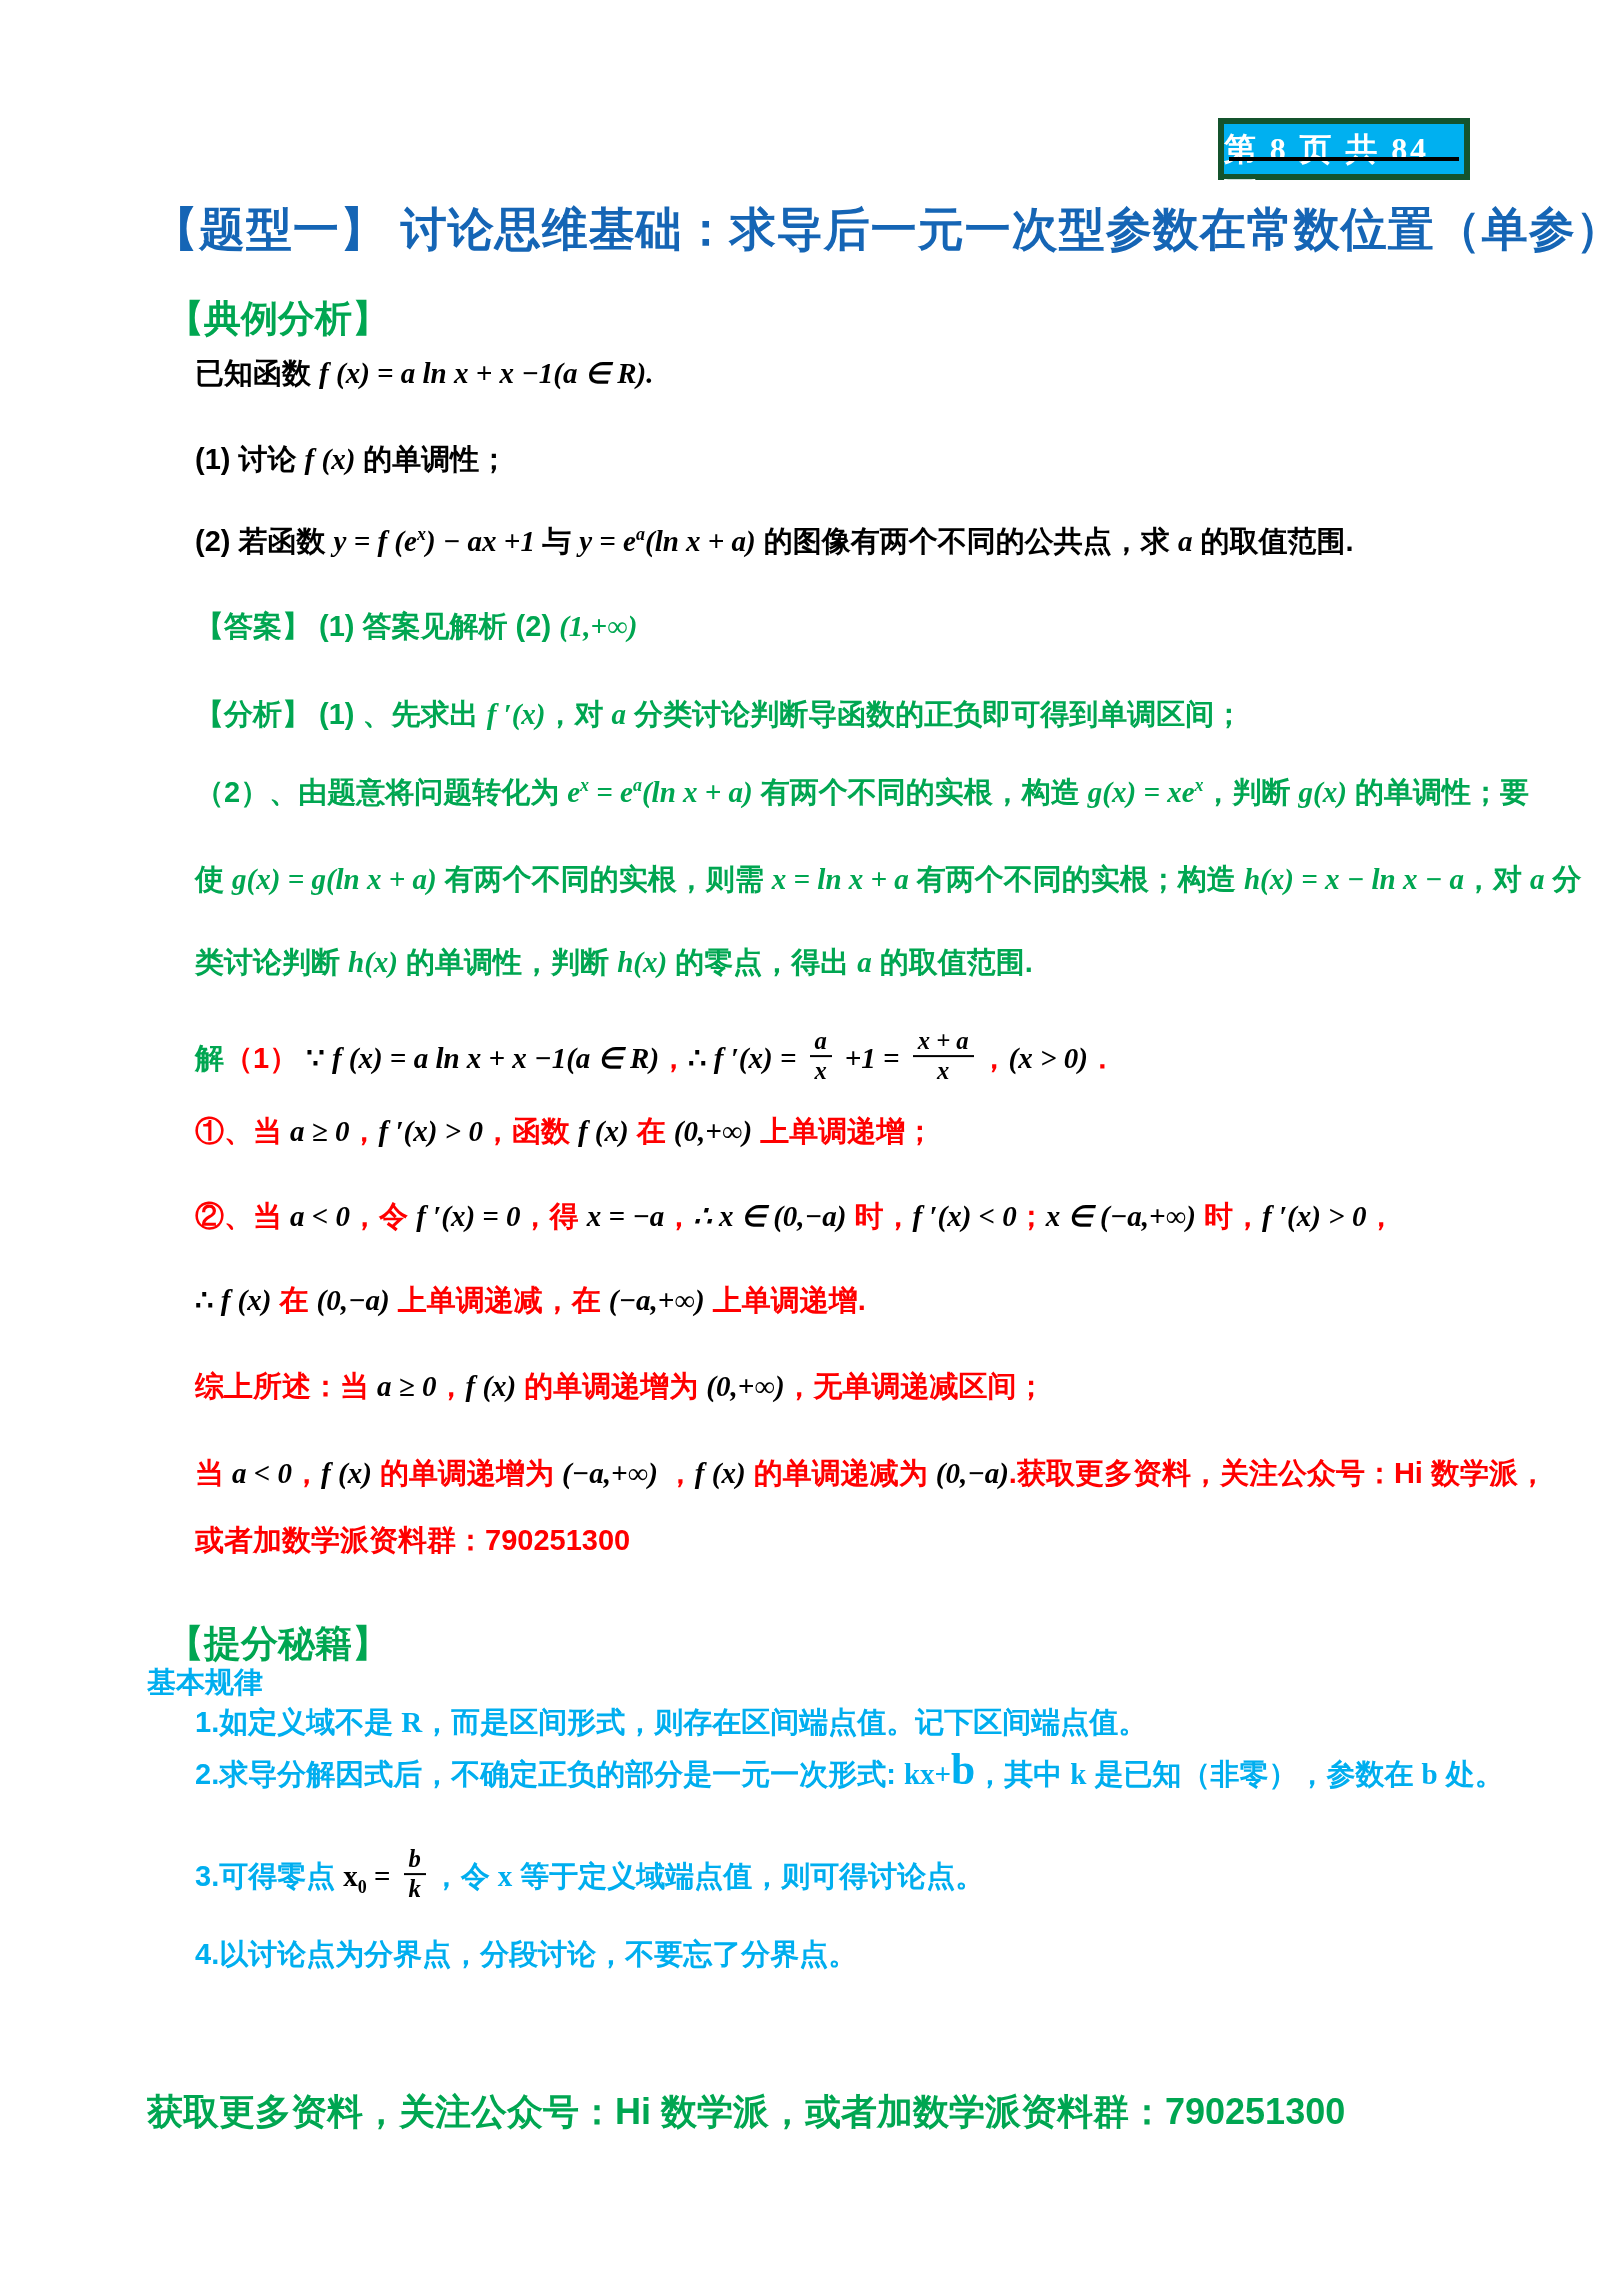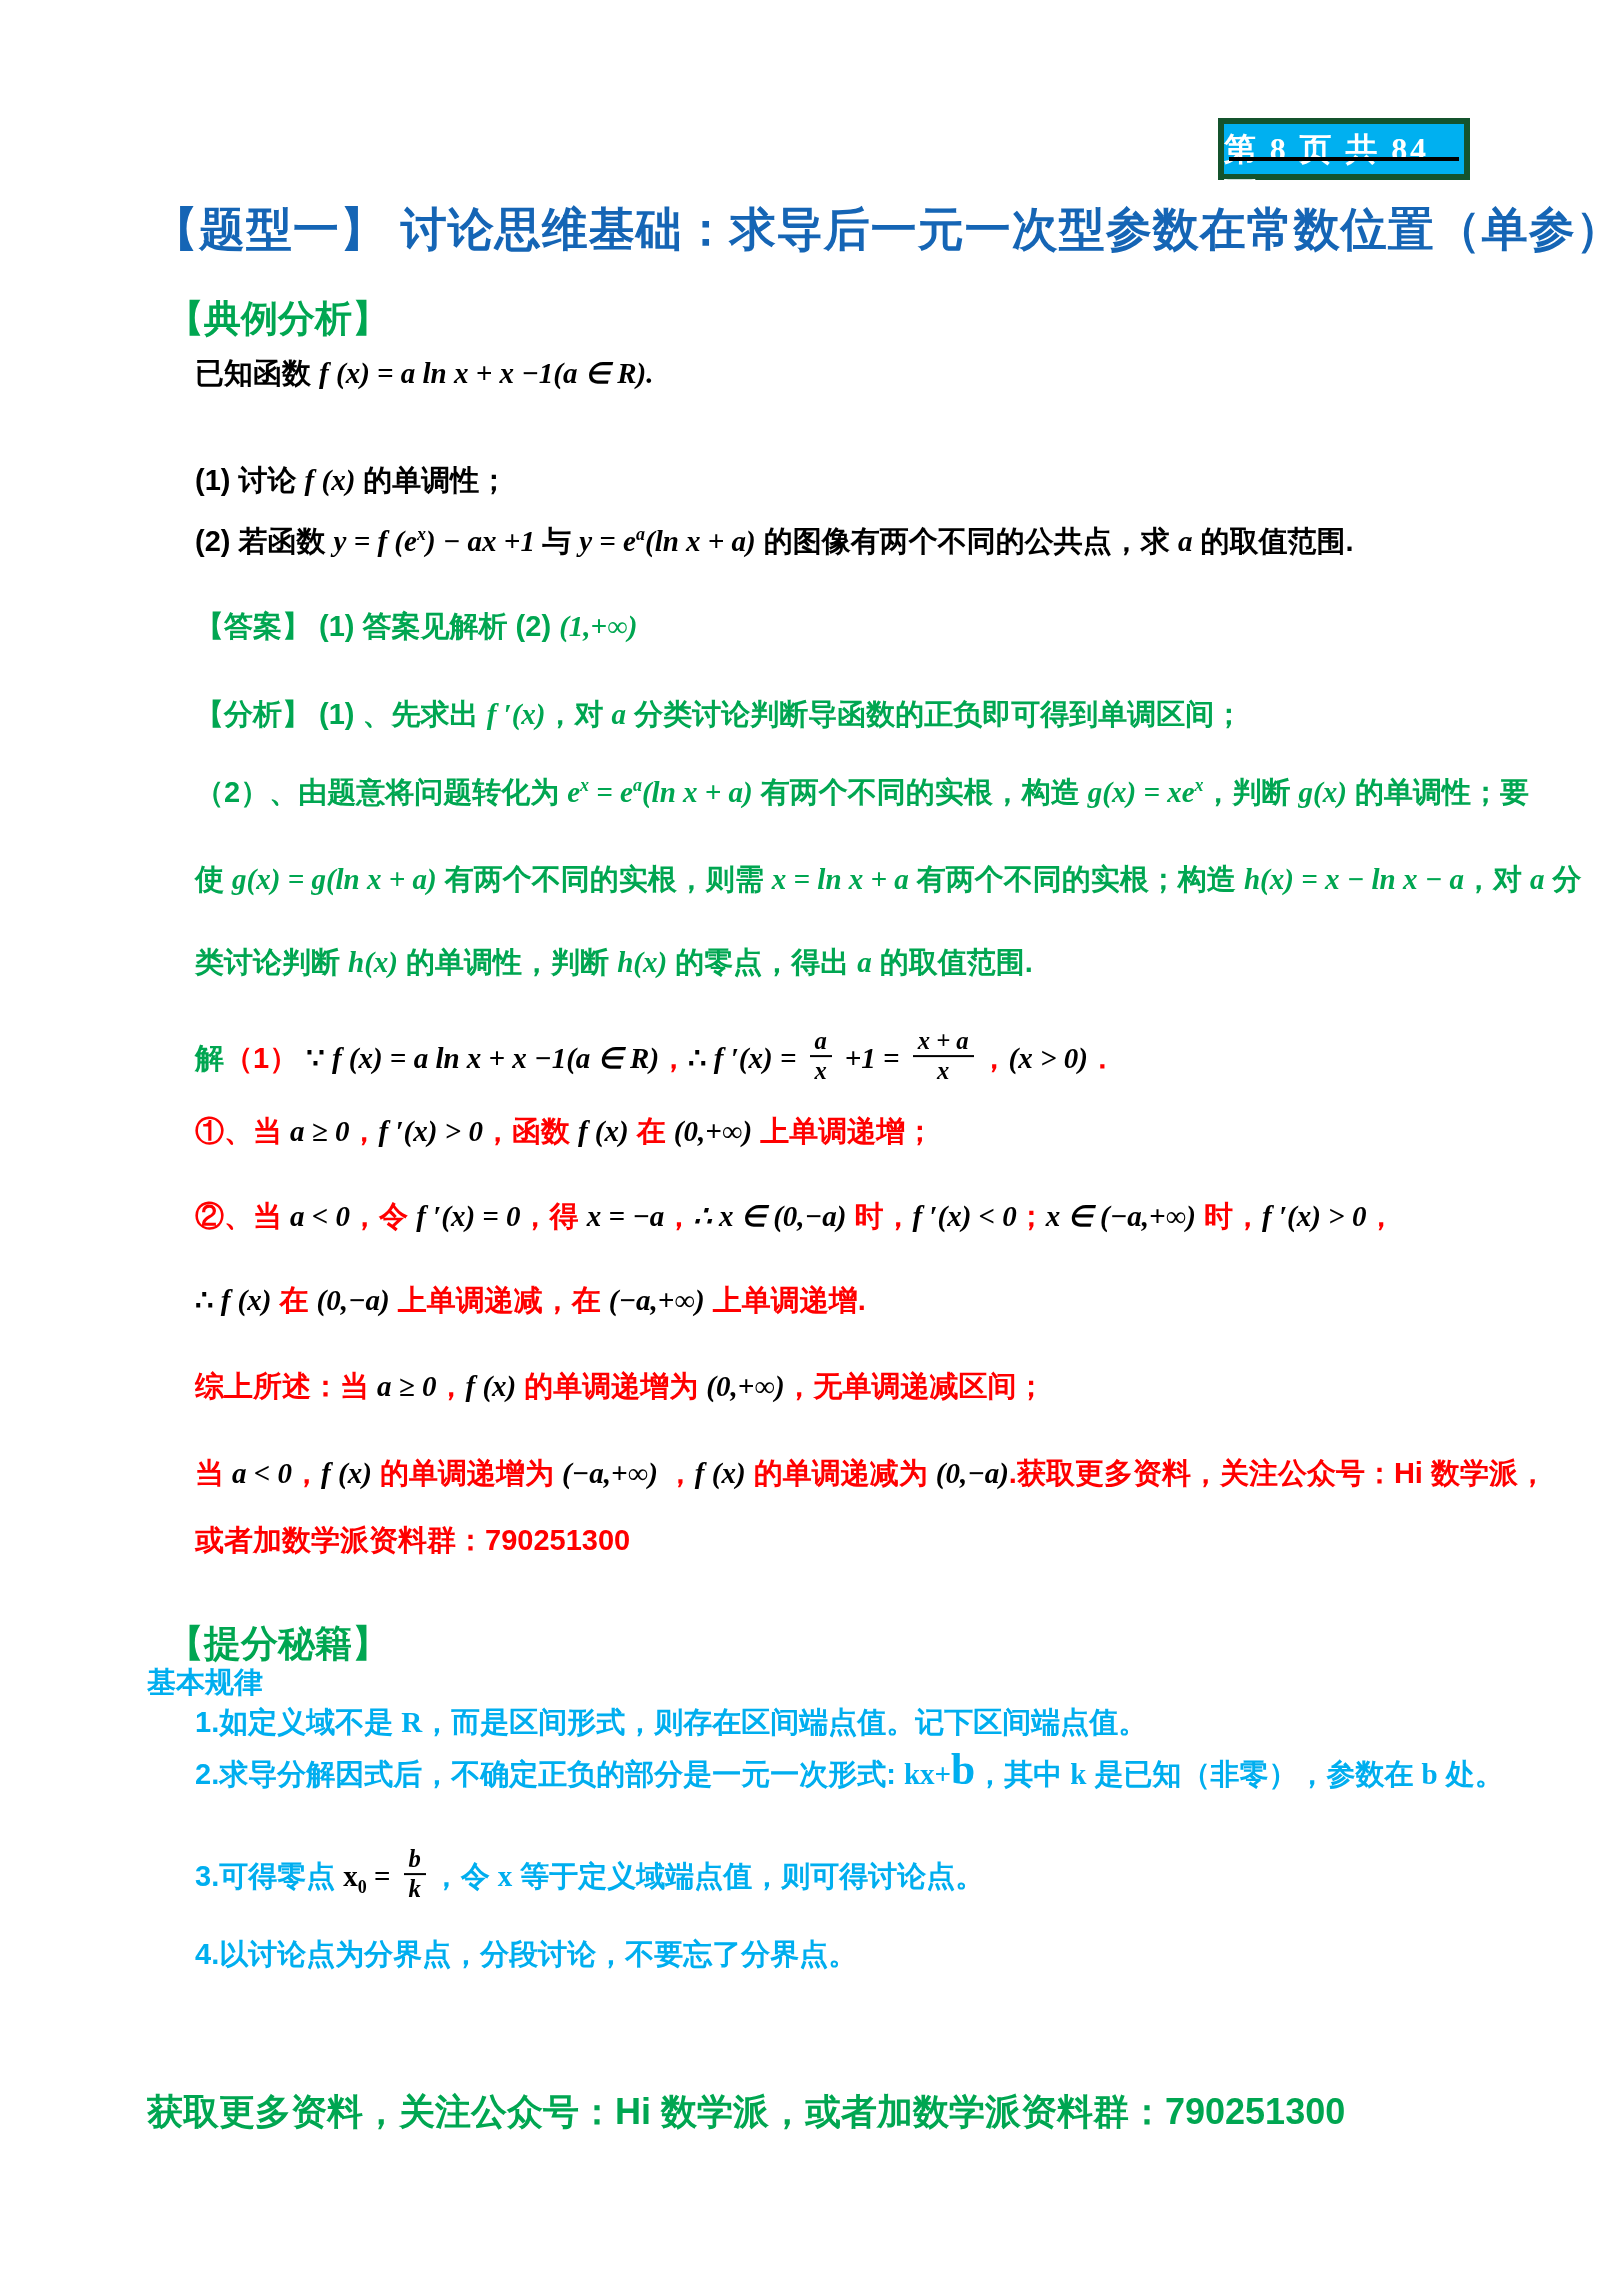--- a/index.html
+++ b/index.html
@@ -87,21 +87,21 @@
   <div class="page-badge">
     <span class="badge-text">第 8 页 共 84 页</span>
     <span class="badge-rule"></span>
   </div>
 
   <h1 class="doc-title">【题型一】 讨论思维基础：求导后一元一次型参数在常数位置（单参）</h1>
 
   <h2 class="sec-header" style="top:282px">【典例分析】</h2>
 
   <div class="line" style="top:355px"><span class="cn">已知函数 </span><span class="m">f (x) = a ln x + x −1(a ∈ R).</span></div>
-  <div class="line" style="top:462px"><span class="cn">(1) 讨论 </span><span class="m">f (x)</span><span class="cn"> 的单调性；</span></div>
+  <div class="line" style="top:441px"><span class="cn">(1) 讨论 </span><span class="m">f (x)</span><span class="cn"> 的单调性；</span></div>
   <div class="line" style="top:523px"><span class="cn">(2) 若函数 </span><span class="m">y = f (e</span><span class="m sup">x</span><span class="m">) − ax +1 </span><span class="cn">与 </span><span class="m">y = e</span><span class="m sup">a</span><span class="m">(ln x + a)</span><span class="cn"> 的图像有两个不同的公共点，求 </span><span class="m">a</span><span class="cn"> 的取值范围.</span></div>
 
   <div class="line green" style="top:608px"><span class="cn">【答案】 </span><span class="cn">(1) 答案见解析 (2) </span><span class="m">(1,+∞)</span></div>
   <div class="line green" style="top:696px"><span class="cn">【分析】 (1) 、先求出 </span><span class="m">f ′(x)</span><span class="cn">，对 </span><span class="m">a</span><span class="cn"> 分类讨论判断导函数的正负即可得到单调区间；</span></div>
   <div class="line green" style="top:774px"><span class="cn">（2）、由题意将问题转化为 </span><span class="m">e</span><span class="m sup">x</span><span class="m"> = e</span><span class="m sup">a</span><span class="m">(ln x + a)</span><span class="cn"> 有两个不同的实根，构造 </span><span class="m">g(x) = xe</span><span class="m sup">x</span><span class="cn">，判断 </span><span class="m">g(x)</span><span class="cn"> 的单调性；要</span></div>
   <div class="line green" style="top:861px"><span class="cn">使 </span><span class="m">g(x) = g(ln x + a)</span><span class="cn"> 有两个不同的实根，则需 </span><span class="m">x = ln x + a</span><span class="cn"> 有两个不同的实根；构造 </span><span class="m">h(x) = x − ln x − a</span><span class="cn">，对 </span><span class="m">a</span><span class="cn"> 分</span></div>
   <div class="line green" style="top:944px"><span class="cn">类讨论判断 </span><span class="m">h(x)</span><span class="cn"> 的单调性，判断 </span><span class="m">h(x)</span><span class="cn"> 的零点，得出 </span><span class="m">a</span><span class="cn"> 的取值范围.</span></div>
 
   <div class="line" style="top:1031px"><span class="cn green">解</span><span class="cn red">（1） </span><span class="ser blk">∵ </span><span class="m blk">f (x) = a ln x + x −1(a ∈ R)</span><span class="cn red">，</span><span class="ser blk">∴ </span><span class="m blk">f ′(x) = </span><span class="frac blk">
         <span class="num">a</span>

